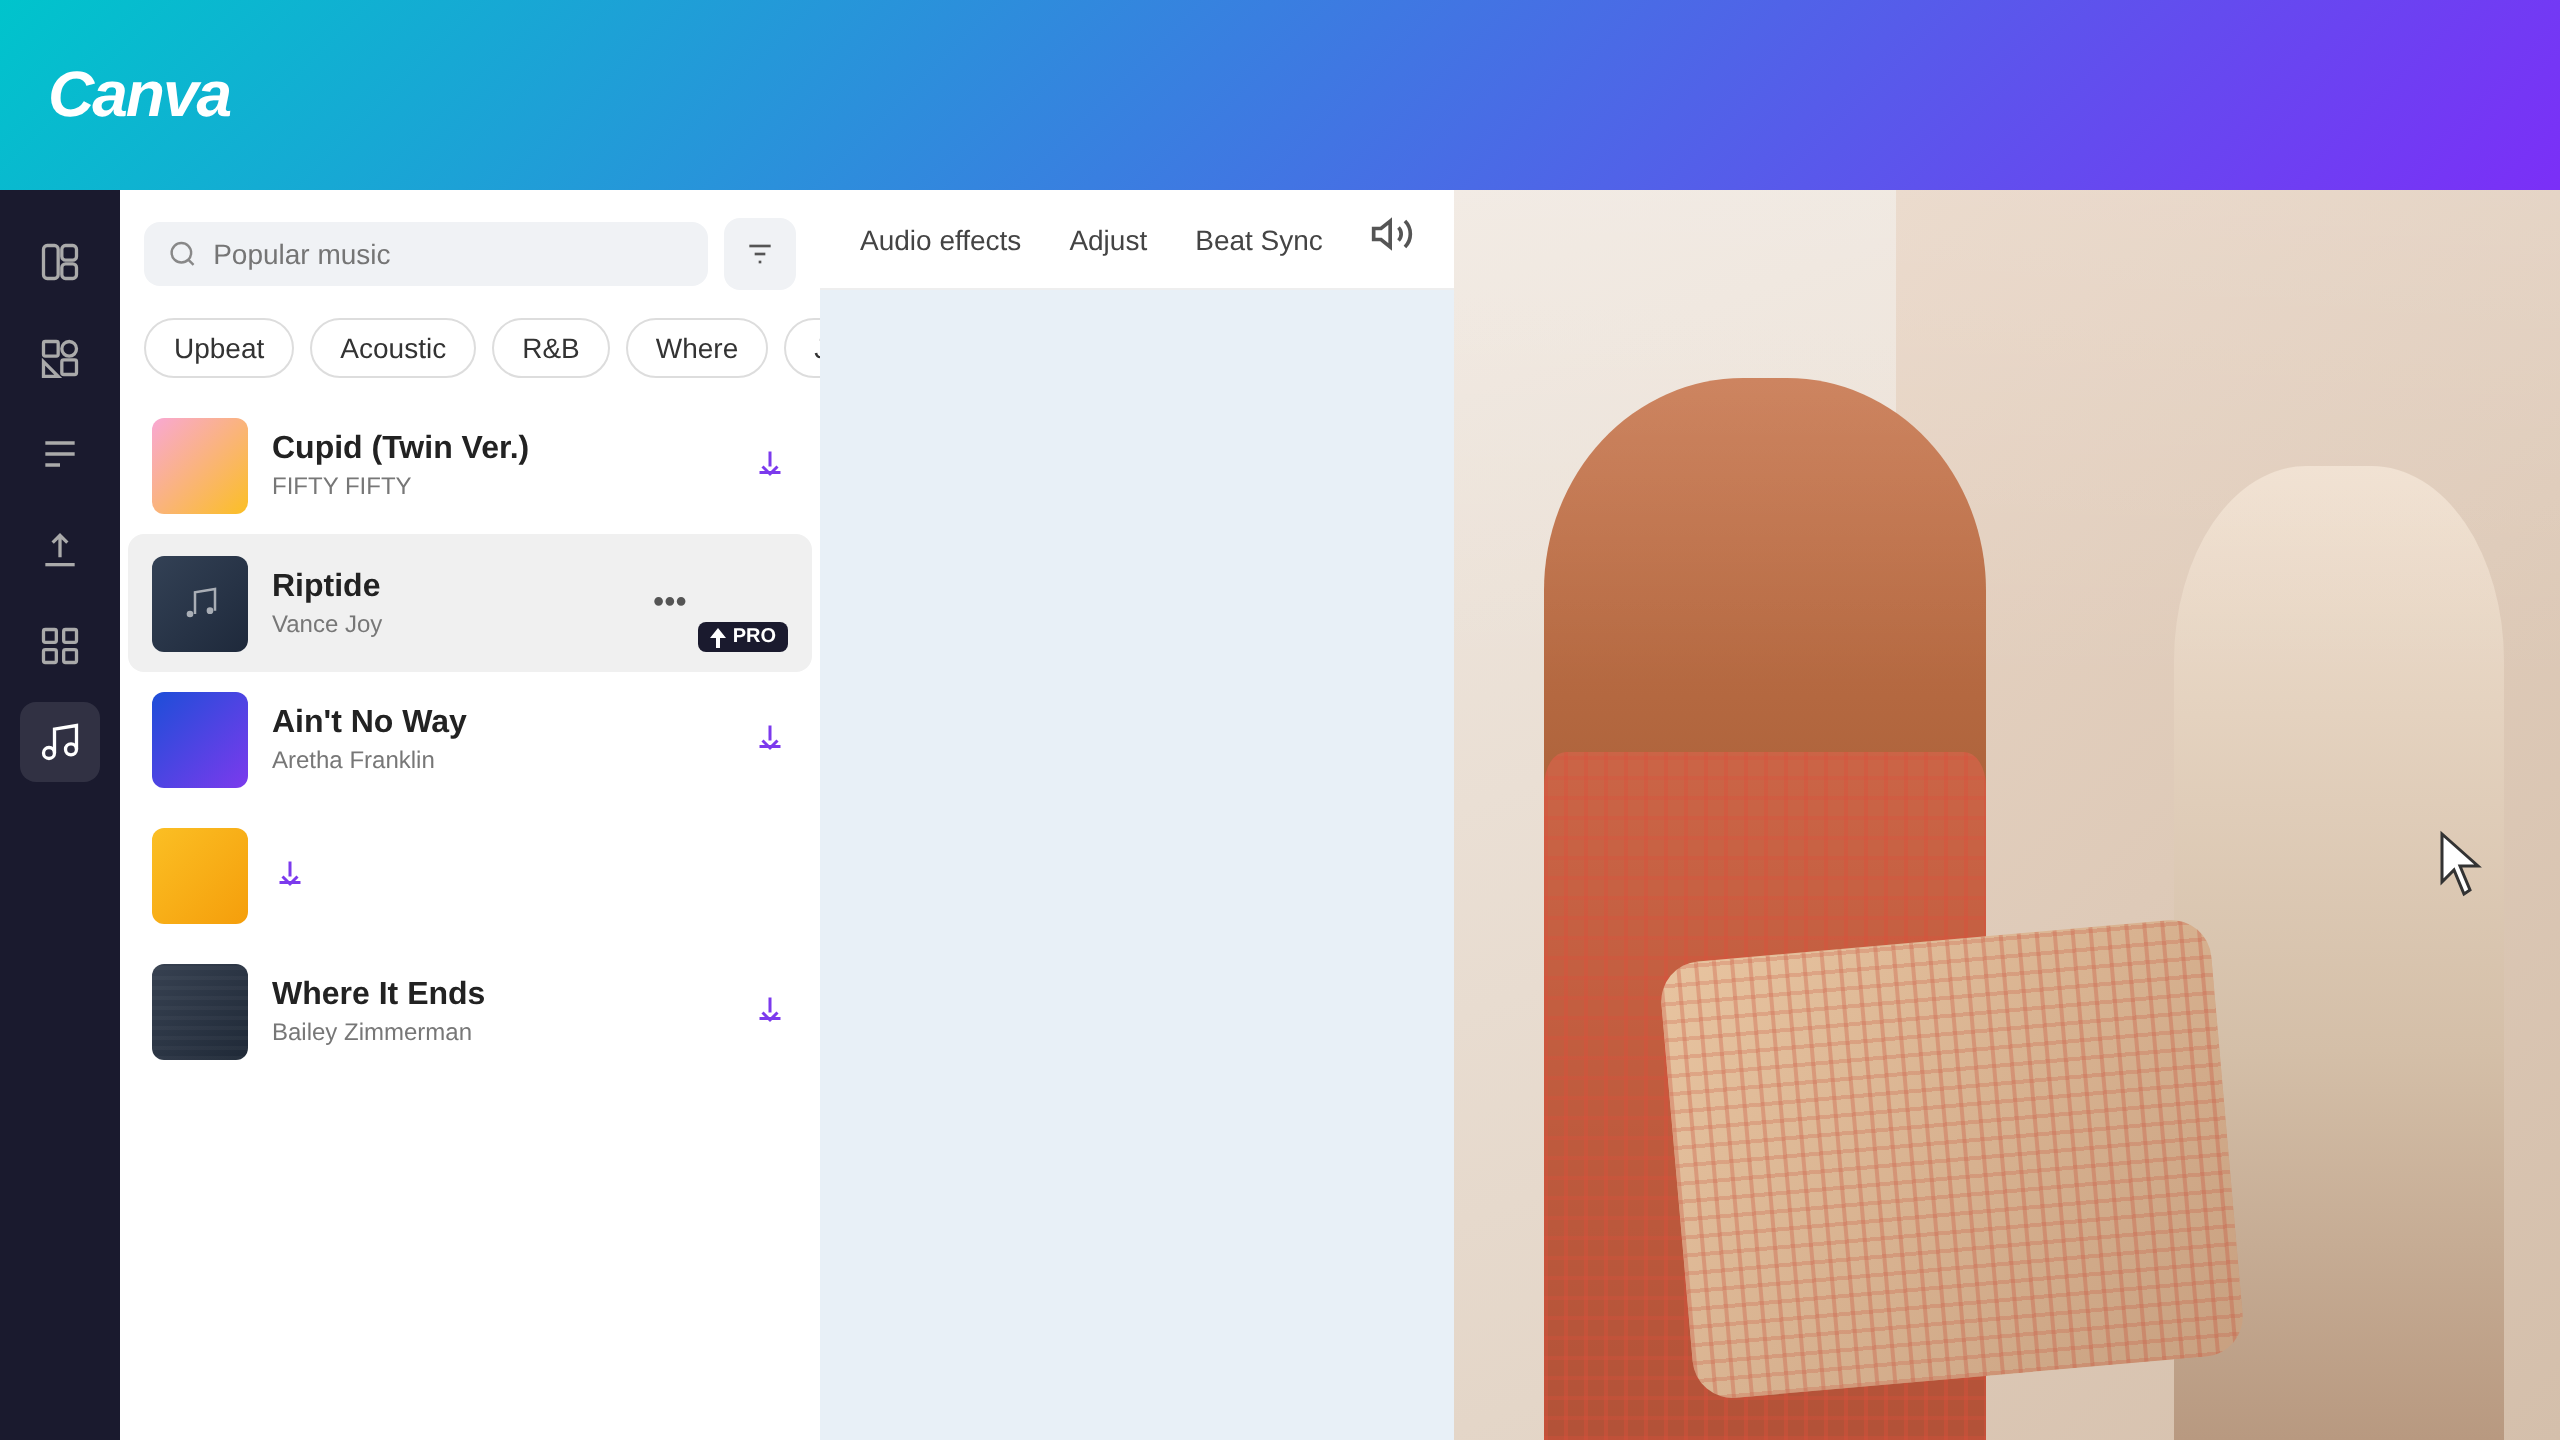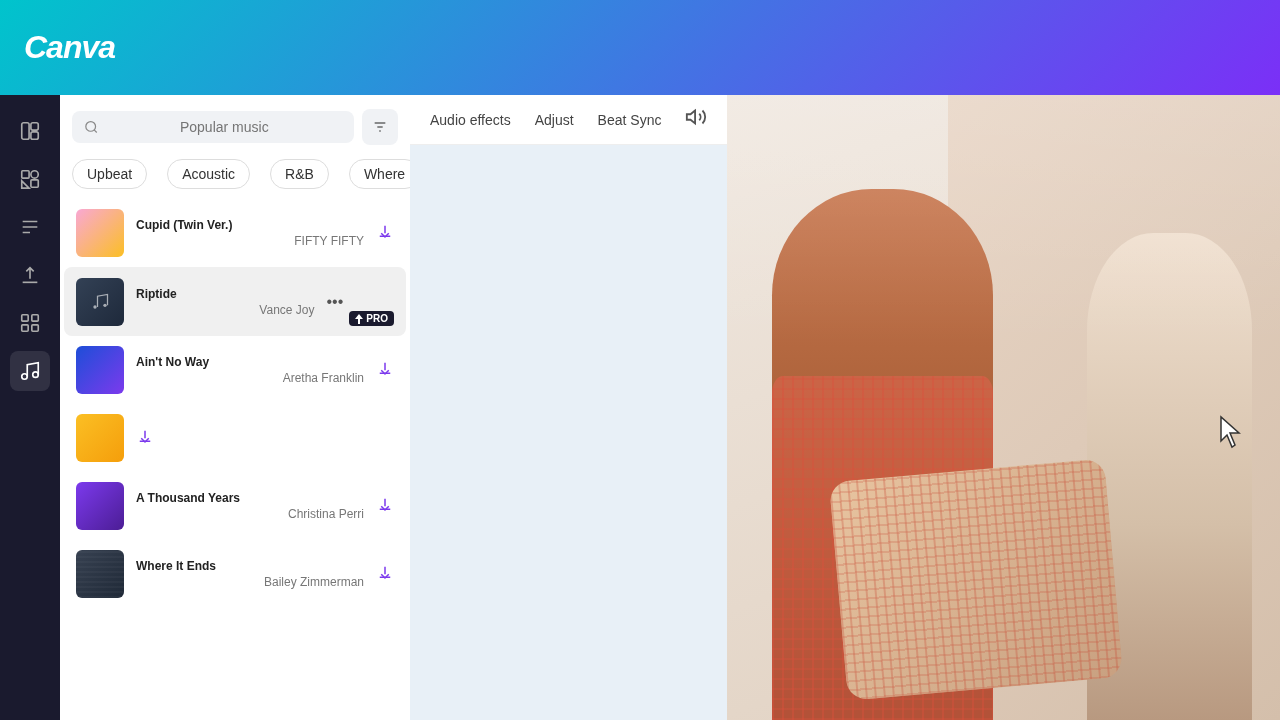--- a/index.html
+++ b/index.html
@@ -94,40 +94,39 @@
       padding: 8px 12px;
       gap: 8px;
     }
     .search-input-wrapper input {
       border: none;
       background: transparent;
       outline: none;
       font-size: 14px;
       color: #666;
       width: 100%;
-      text-align: center;
     }
     .filter-btn {
       width: 36px;
       height: 36px;
       border-radius: 8px;
       background: #f0f2f5;
       border: none;
       cursor: pointer;
       display: flex;
       align-items: center;
       justify-content: center;
       color: #555;
       font-size: 16px;
     }
 
     
     .genre-tags {
       display: flex;
-      gap: 20px;
+      gap: 8px;
       padding: 4px 12px 10px;
       overflow: hidden;
       align-items: center;
     }
     .genre-tag {
       padding: 6px 14px;
       border-radius: 20px;
       border: 1.5px solid #ddd;
       background: white;
       font-size: 14px;
@@ -160,32 +159,31 @@
       height: 48px;
       border-radius: 6px;
       flex-shrink: 0;
       overflow: hidden;
     }
     .track-info {
       flex: 1;
       min-width: 0;
     }
     .track-title {
-      font-size: 12px;
+      font-size: 16px;
       font-weight: 600;
       color: #222;
       white-space: nowrap;
       overflow: hidden;
       text-overflow: ellipsis;
     }
     .track-artist {
       font-size: 12px;
       color: #777;
       margin-top: 2px;
-      text-align: right;
     }
     .track-action {
       display: flex;
       align-items: center;
       gap: 6px;
       flex-shrink: 0;
     }
     .pro-badge {
       background: #1a1a2e;
       color: white;
@@ -418,35 +416,20 @@
           <svg width="18" height="18" viewBox="0 0 24 24" fill="none" stroke="#7c3aed" stroke-width="2">
             <path d="M12 5v10M7 15l5 5 5-5"></path>
             <path d="M5 19h14"></path>
           </svg>
         </span>
       </div>
     </div>
 
 
 
-    <div class="track-item">
-      <div class="track-thumb" style="background:linear-gradient(135deg,#7c3aed,#4c1d95);border-radius:6px;"></div>
-      <div class="track-info">
-        <div class="track-title">A Thousand Years</div>
-        <div class="track-artist">Christina Perri</div>
-      </div>
-      <div class="track-action">
-        <span class="download-icon">
-          <svg width="18" height="18" viewBox="0 0 24 24" fill="none" stroke="#7c3aed" stroke-width="2">
-            <path d="M12 5v10M7 15l5 5 5-5"></path>
-            <path d="M5 19h14"></path>
-          </svg>
-        </span>
-      </div>
-    </div>
 
     <div class="track-item">
       <div class="track-thumb" style="background:linear-gradient(135deg,#374151,#1f2937);border-radius:6px;overflow:hidden;">
         <div style="width:100%;height:100%;background:repeating-linear-gradient(0deg,rgba(255,255,255,0.03) 0px,rgba(255,255,255,0.03) 2px,transparent 2px,transparent 5px);"></div>
       </div>
       <div class="track-info">
         <div class="track-title">Where It Ends</div>
         <div class="track-artist">Bailey Zimmerman</div>
       </div>
       <div class="track-action">

